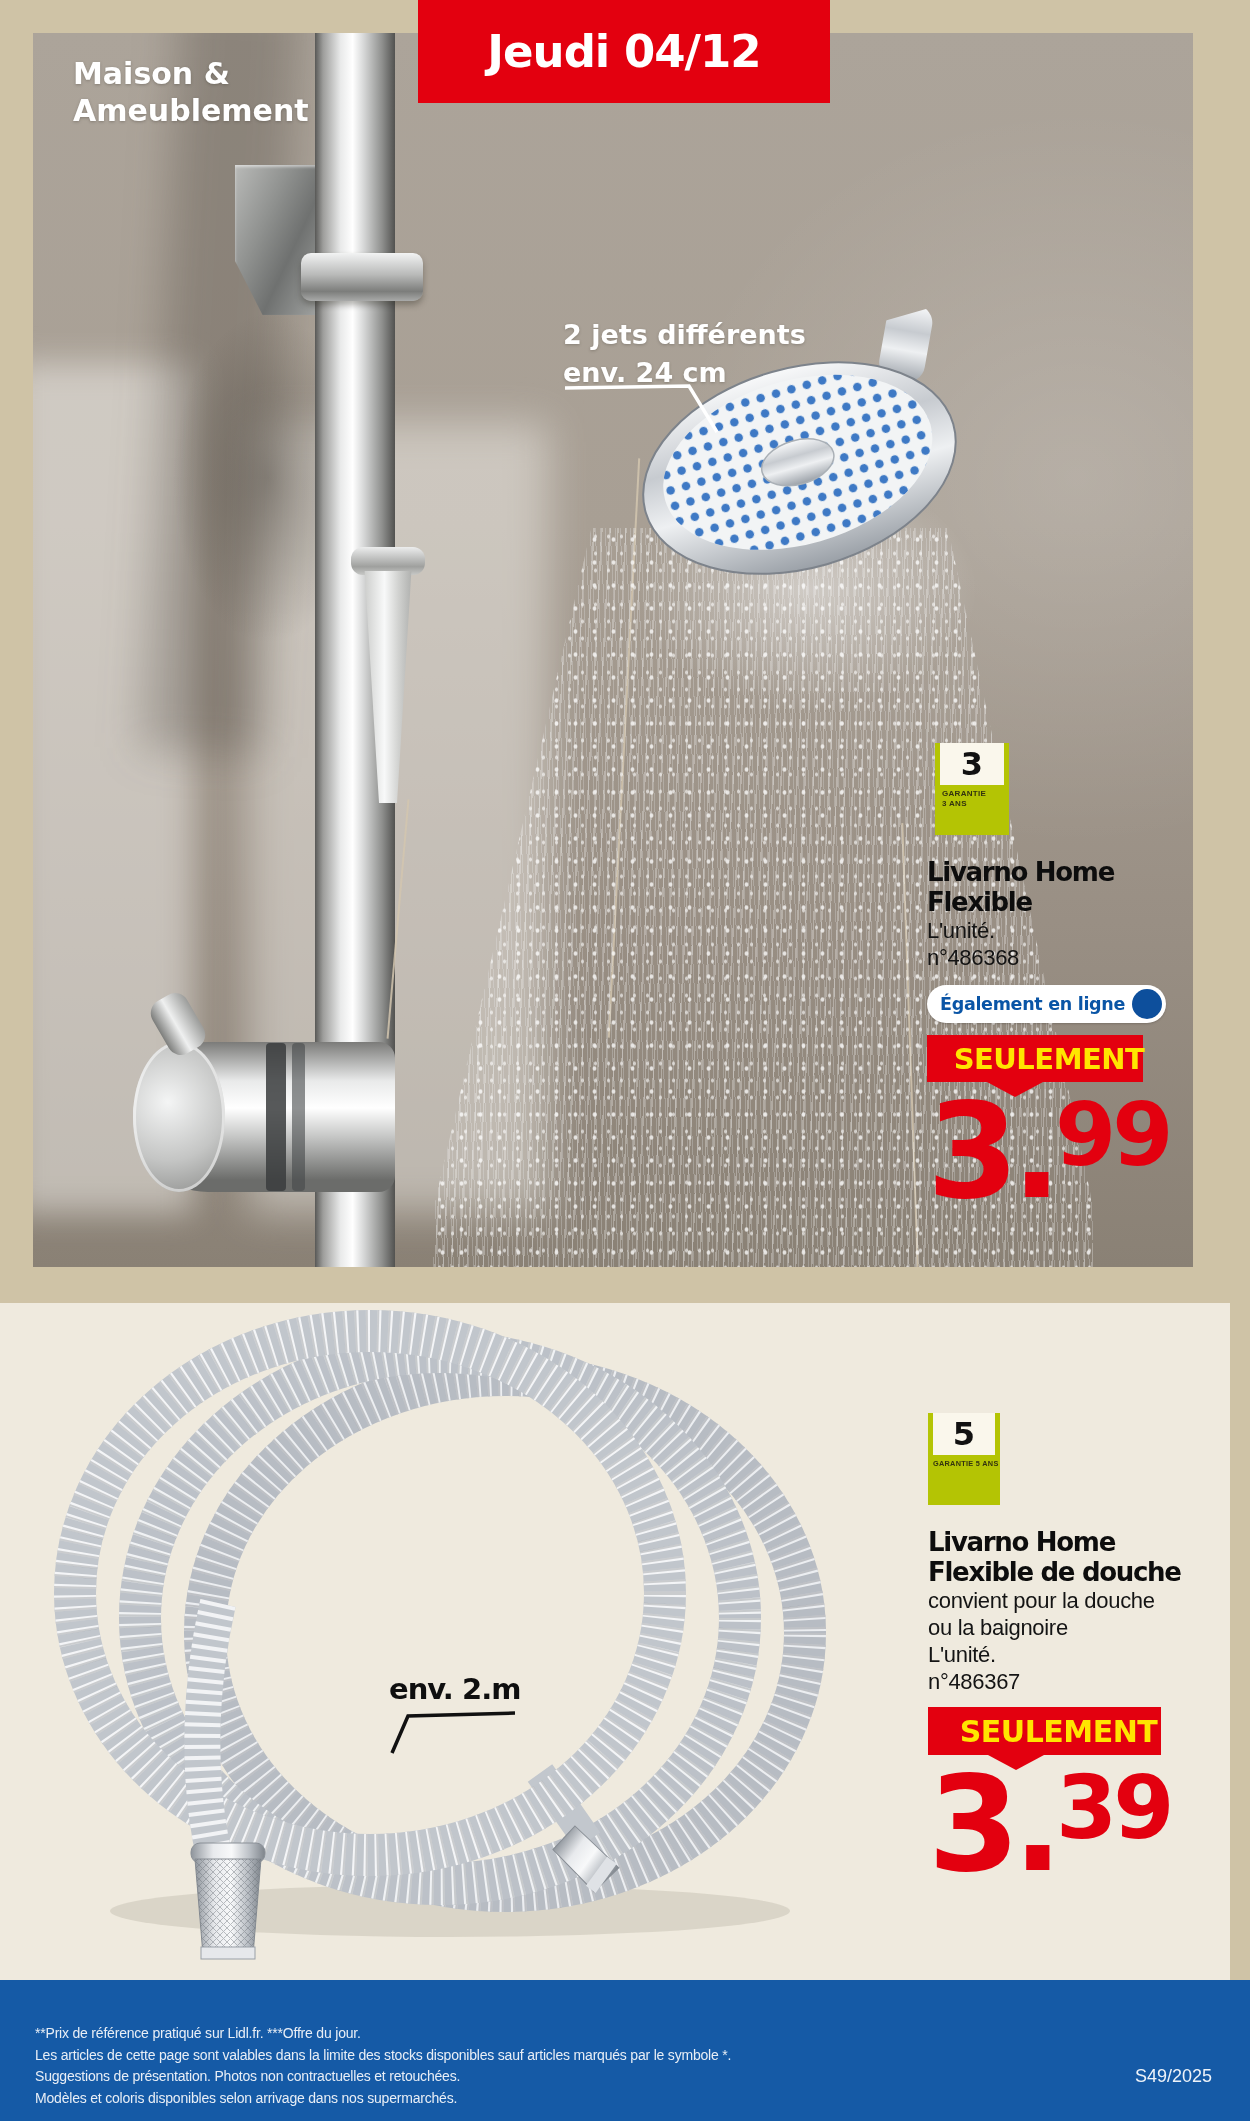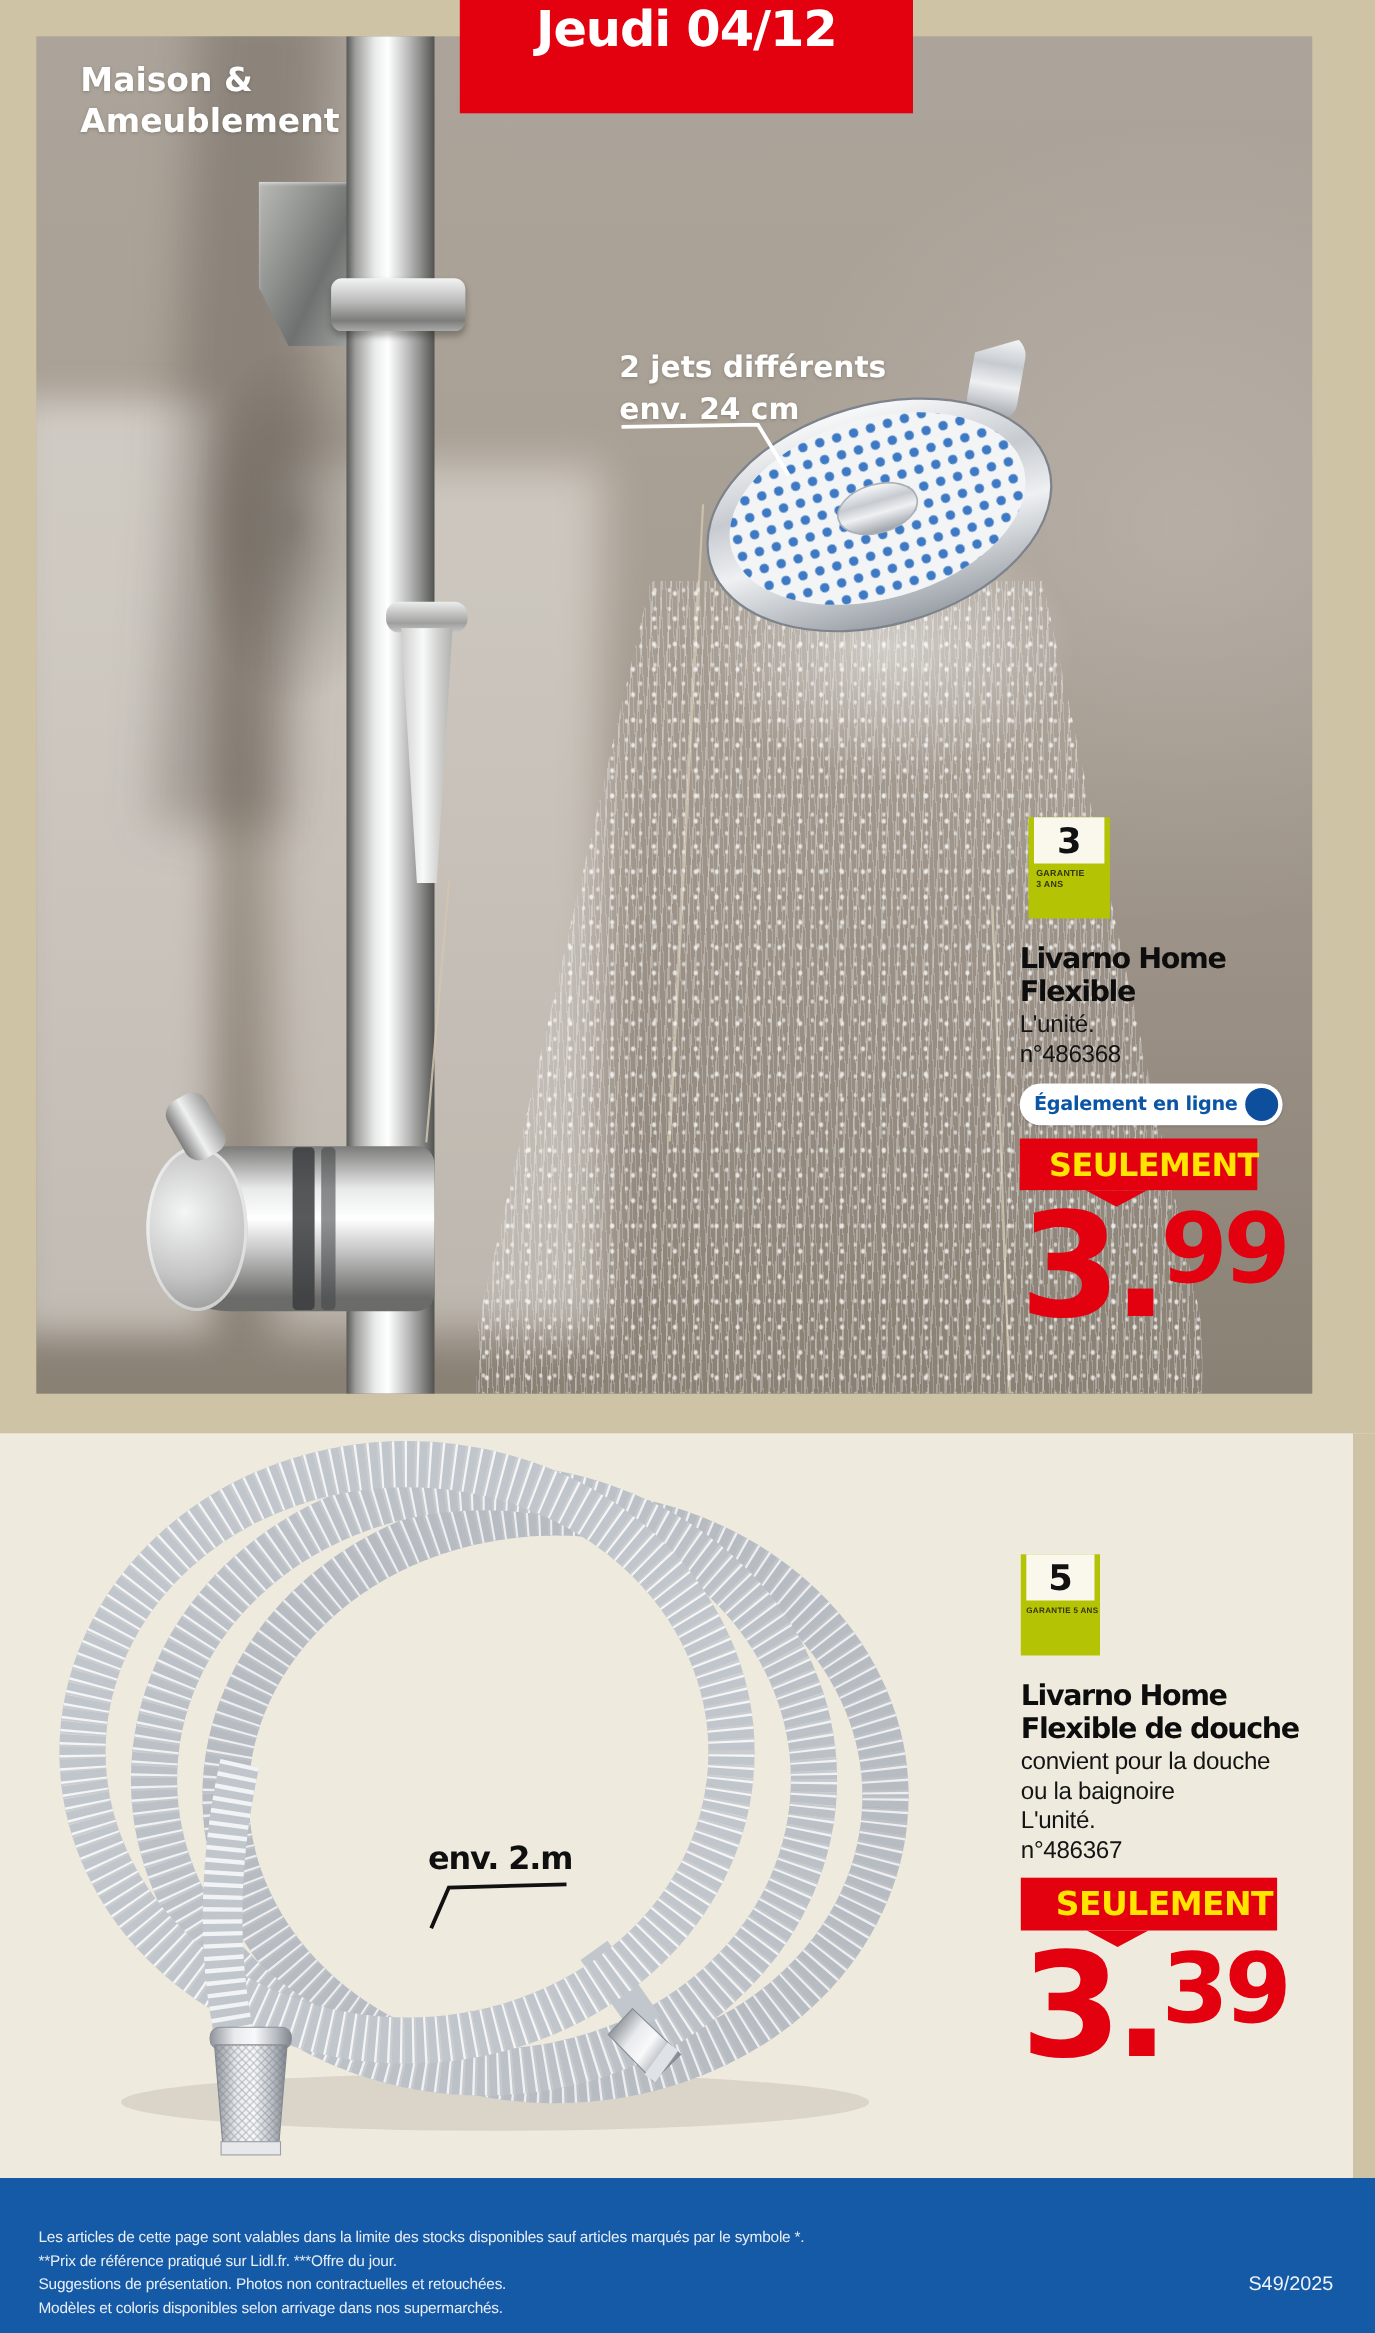--- a/index.html
+++ b/index.html
@@ -48,21 +48,21 @@
       repeating-linear-gradient(93deg,rgba(255,255,255,.34) 0 1.5px,rgba(255,255,255,0) 1.5px 8px),
       repeating-linear-gradient(87deg,rgba(240,246,250,.28) 0 1px,rgba(240,246,250,0) 1px 5px);
     background-size:19px 23px,13px 17px,auto,auto;}
   .mist{position:absolute;left:540px;top:392px;width:470px;height:330px;
     background:radial-gradient(closest-side,rgba(255,255,255,.45),rgba(255,255,255,0) 72%);}
   .headsvg{position:absolute;left:597px;top:317px;transform:rotate(-16deg);}
 
   .category{position:absolute;left:40px;top:22px;color:#fff;font-family:"DejaVu Sans",sans-serif;
     font-weight:bold;font-size:30px;line-height:37px;text-shadow:0 1px 3px rgba(60,55,45,.35);}
   .date-banner{position:absolute;left:418px;top:0;width:412px;height:103px;background:#e3000f;z-index:30;
-    display:flex;justify-content:center;}
+    display:flex;align-items:center;justify-content:center;}
   .date-banner span{color:#fff;font-family:"DejaVu Sans",sans-serif;font-weight:bold;font-size:45px;letter-spacing:-1px;}
 
   .jets{position:absolute;left:530px;top:283px;color:#fff;font-family:"DejaVu Sans",sans-serif;
     font-weight:bold;font-size:27px;line-height:38px;text-shadow:0 1px 3px rgba(60,55,45,.3);}
   .jetline{position:absolute;left:528px;top:351px;}
 
   
   .pcol{position:absolute;width:280px;}
   .wbadge{width:74px;height:92px;background:#b4c404;padding:0;margin-left:8px;box-sizing:border-box;}
   .wbadge .num{margin:5px 5px 0 5px;height:42px;background:#faf7ec;display:flex;align-items:center;justify-content:center;
@@ -257,21 +257,21 @@
         <span class="main">3.</span>
         <span class="sup">39</span>
       </div>
     </div>
 
     <div class="tanstrip"></div>
   </section>
 
   <footer class="footer">
     <div class="legal">
+      <div>**Prix de référence pratiqué sur Lidl.fr. ***Offre du jour.</div>
       <div>Les articles de cette page sont valables dans la limite des stocks disponibles sauf articles marqués par le symbole *.</div>
-      <div>**Prix de référence pratiqué sur Lidl.fr. ***Offre du jour.</div>
       <div>Suggestions de présentation. Photos non contractuelles et retouchées.</div>
       <div>Modèles et coloris disponibles selon arrivage dans nos supermarchés.</div>
     </div>
     <div class="code">S49/2025</div>
   </footer>
 
 </div>
 
 </body></html>

